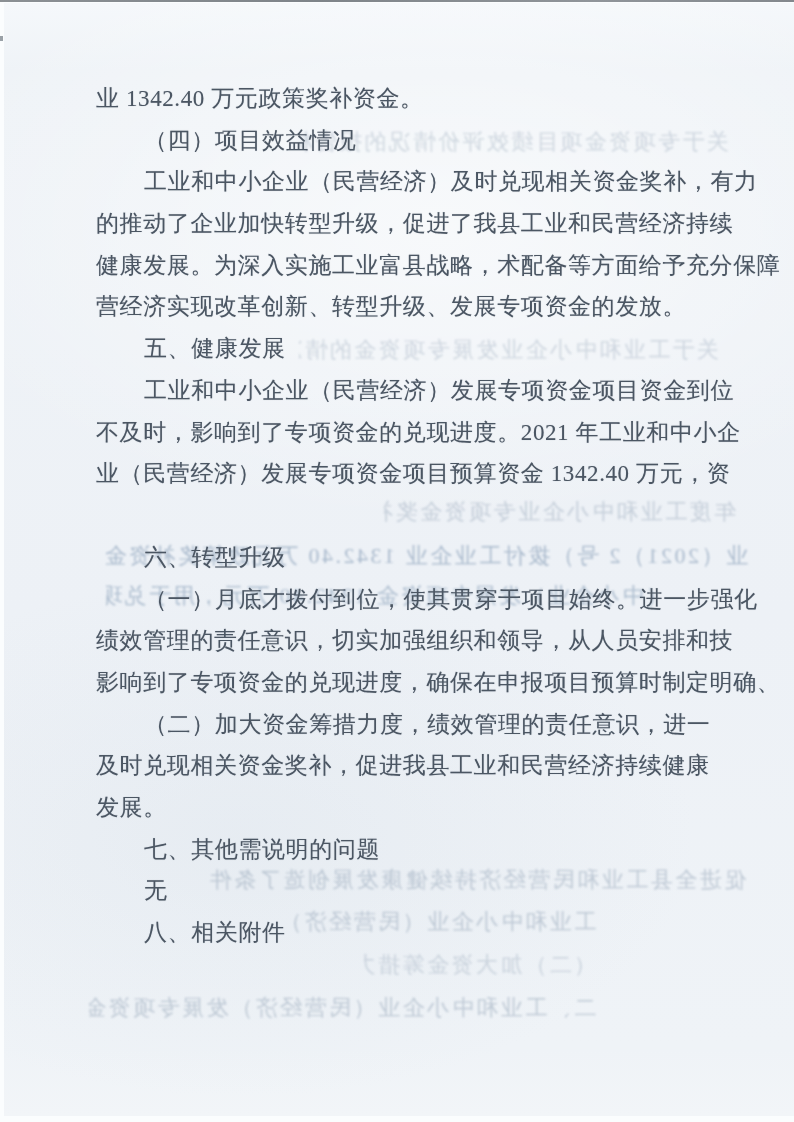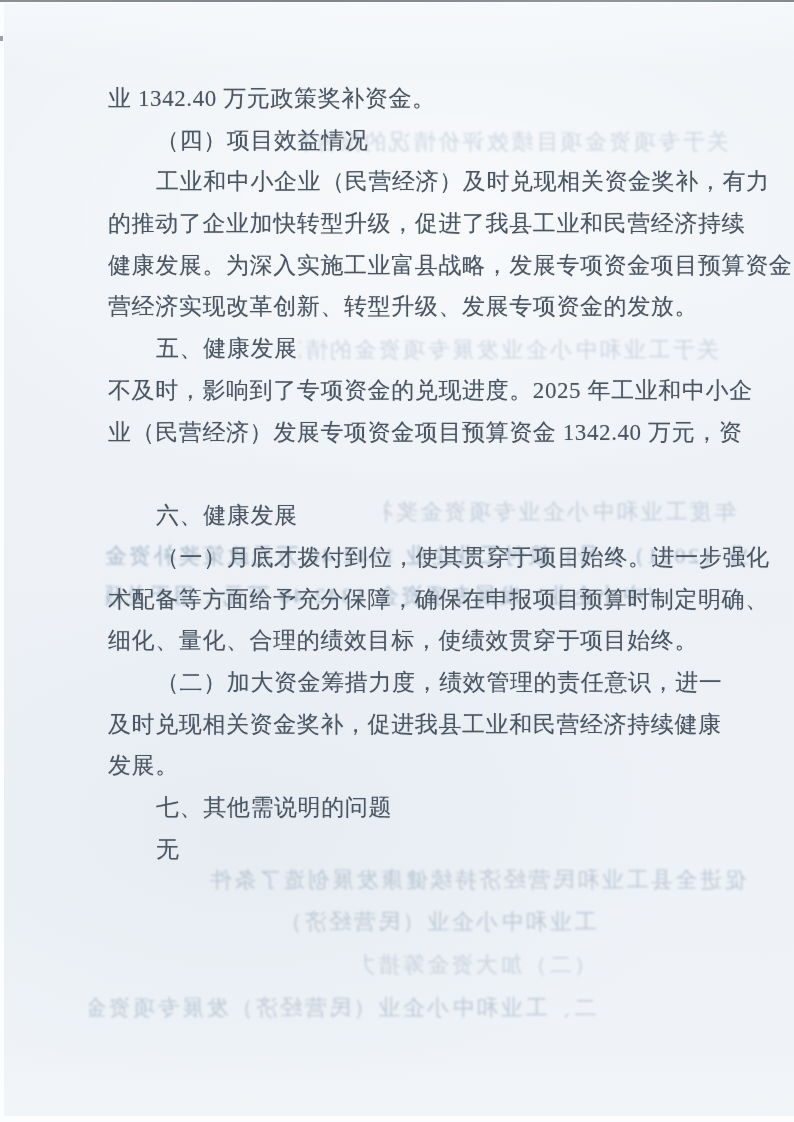--- a/index.html
+++ b/index.html
@@ -31,21 +31,20 @@
   .paper {
     position: absolute; left: 4px; top: 3px; right: 0; bottom: 6px;
     background:
       radial-gradient(ellipse 900px 500px at 55% 20%, rgba(255,255,255,0.55), rgba(255,255,255,0) 60%),
       radial-gradient(ellipse 700px 400px at 30% 75%, rgba(208,218,228,0.25), rgba(208,218,228,0) 65%),
       linear-gradient(180deg, #f5f8fb 0%, #eff3f7 6%, #edf1f6 55%, #eff3f7 94%, #f2f5f8 100%);
   }
   .content {
     position: absolute; top: 75px; left: 92px; right: 78px;
     z-index: 3;
-    margin-left: 12px;
   }
   .line {
     font-size: 23px;
     line-height: 41.7px;
     height: 41.7px;
     letter-spacing: 0.6px;
     color: var(--ink);
     text-shadow: 0 0 1px rgba(75,86,99,0.35);
     white-space: nowrap;
   }
@@ -89,29 +88,31 @@
     <div class="bleed b6">促进全县工业和民营经济持续健康发展创造了条件</div>
     <div class="bleed b7">工业和中小企业（民营经济）发展</div>
     <div class="bleed b8">（二）加大资金筹措力度</div>
     <div class="bleed b9">二、工业和中小企业（民营经济）发展专项资金使用情况</div>
 
     <div class="content">
         <div class="line">业 1342.40 万元政策奖补资金。</div>
         <div class="line indent">（四）项目效益情况</div>
         <div class="line indent">工业和中小企业（民营经济）及时兑现相关资金奖补，有力</div>
         <div class="line">的推动了企业加快转型升级，促进了我县工业和民营经济持续</div>
-        <div class="line">健康发展。为深入实施工业富县战略，发展专项资金项目预算资金</div>
+        <div class="line">健康发展。为深入实施工业富县战略，术配备等方面给予充分保障</div>
         <div class="line">营经济实现改革创新、转型升级、发展专项资金的发放。</div>
         <div class="line indent">五、健康发展</div>
-        <div class="line">不及时，影响到了专项资金的兑现进度。2025 年工业和中小企</div>
+        <div class="line indent">工业和中小企业（民营经济）发展专项资金项目资金到位</div>
+        <div class="line">不及时，影响到了专项资金的兑现进度。2021 年工业和中小企</div>
         <div class="line">业（民营经济）发展专项资金项目预算资金 1342.40 万元，资</div>
-        <div class="line indent gap">六、健康发展</div>
+        <div class="line indent gap">六、转型升级</div>
         <div class="line indent">（一）月底才拨付到位，使其贯穿于项目始终。进一步强化</div>
-        <div class="line">术配备等方面给予充分保障，确保在申报项目预算时制定明确、</div>
-        <div class="line">细化、量化、合理的绩效目标，使绩效贯穿于项目始终。</div>
+        <div class="line">绩效管理的责任意识，切实加强组织和领导，从人员安排和技</div>
+        <div class="line">影响到了专项资金的兑现进度，确保在申报项目预算时制定明确、</div>
         <div class="line indent">（二）加大资金筹措力度，绩效管理的责任意识，进一</div>
         <div class="line">及时兑现相关资金奖补，促进我县工业和民营经济持续健康</div>
         <div class="line">发展。</div>
         <div class="line indent">七、其他需说明的问题</div>
         <div class="line indent">无</div>
+        <div class="line indent">八、相关附件</div>
       </div>
   </div>
 </div>
 
 </body></html>

